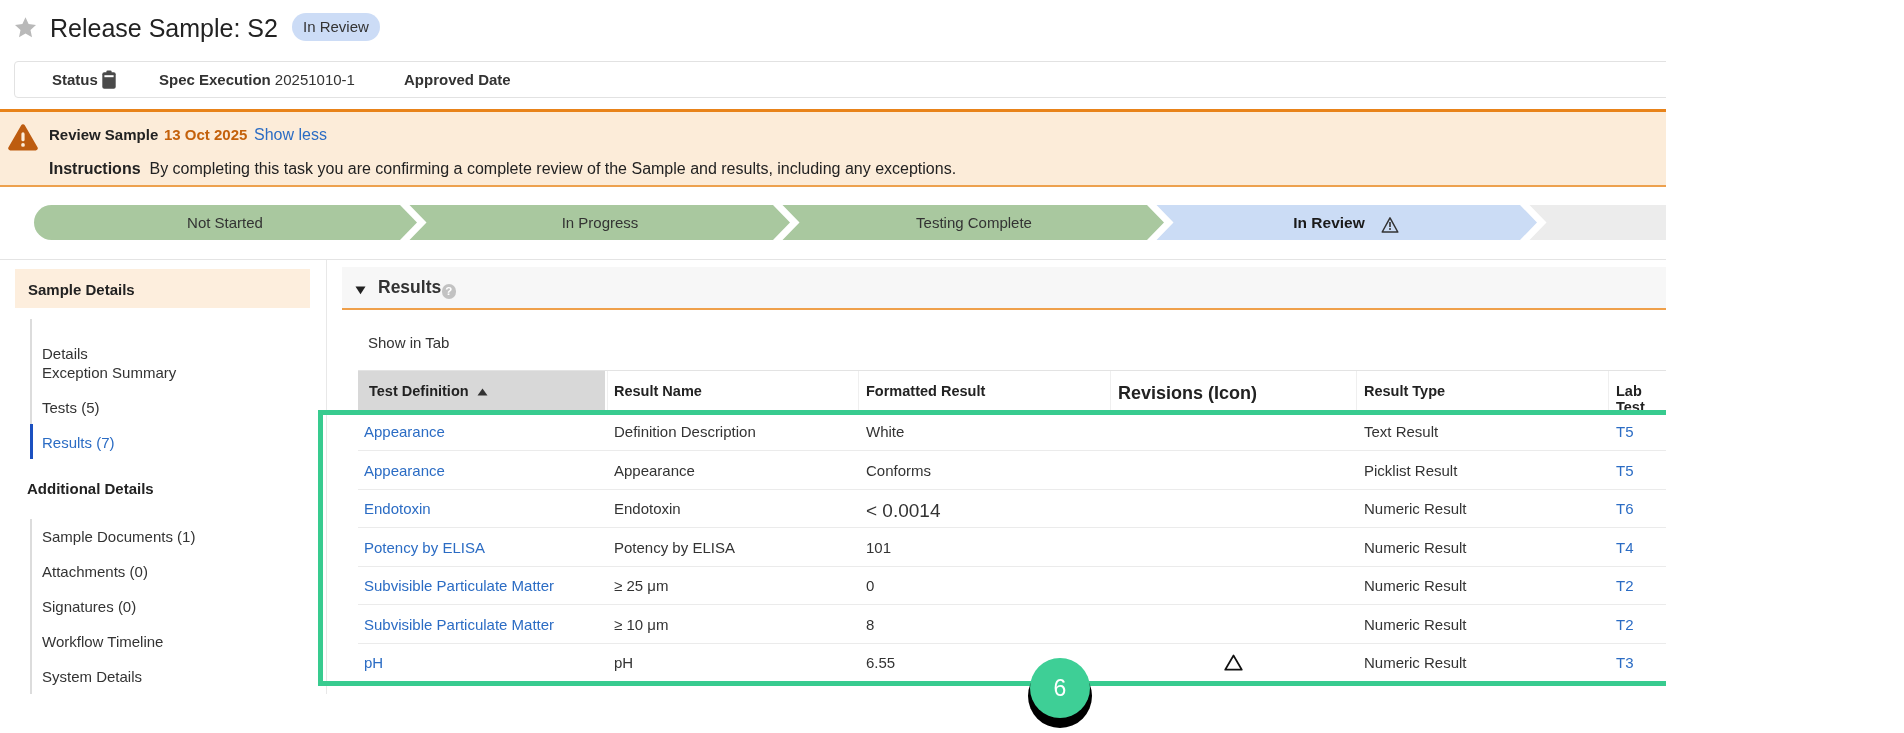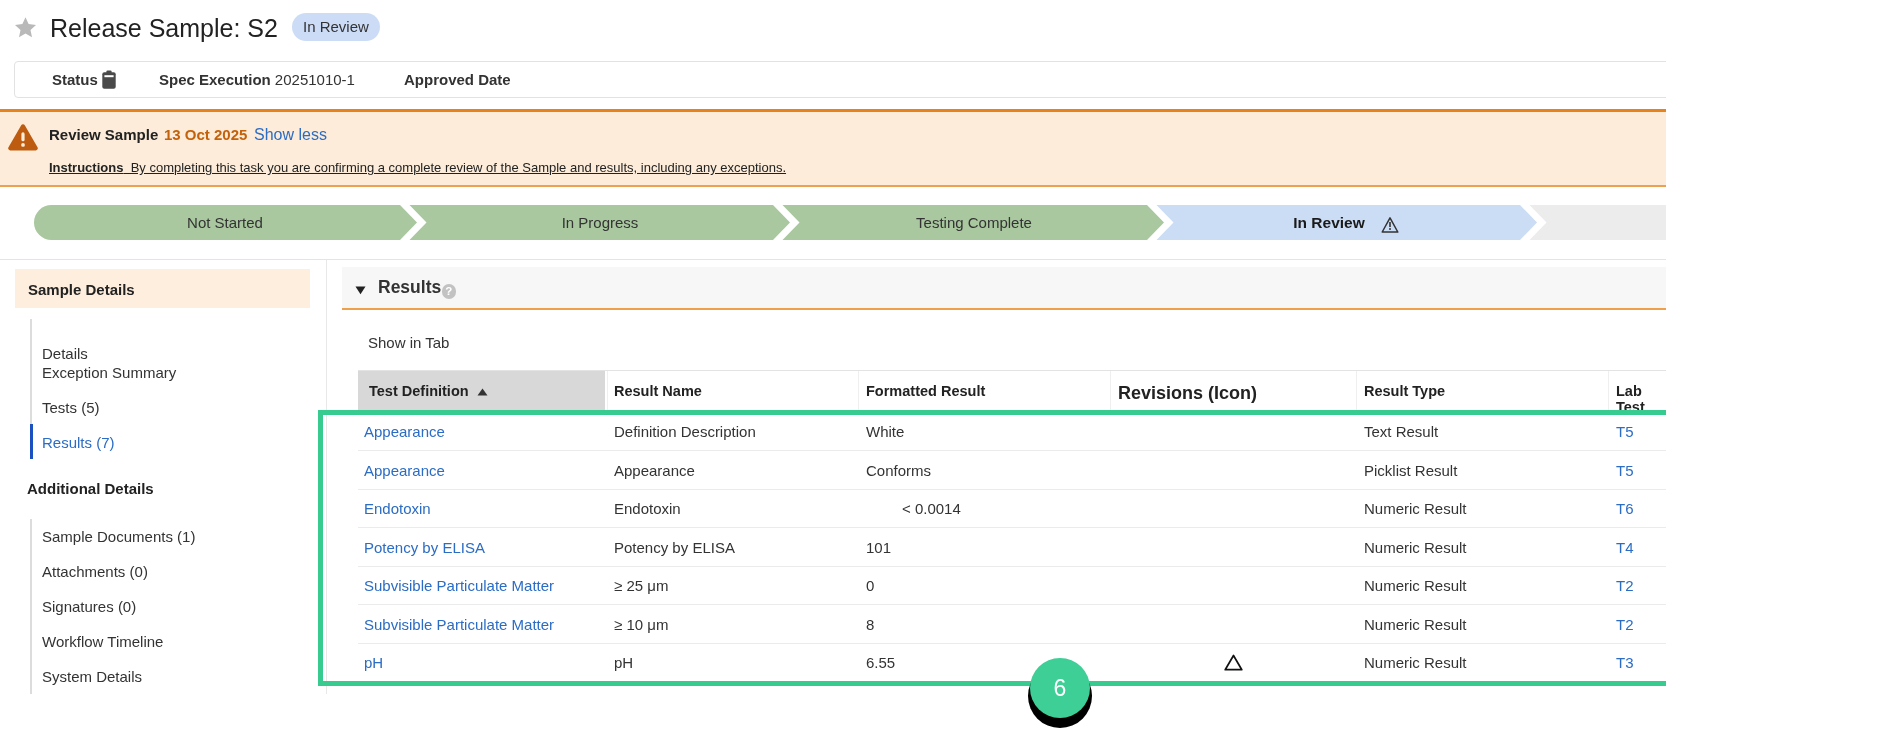--- a/index.html
+++ b/index.html
@@ -35,21 +35,21 @@
 
   <div class="abs" style="left:0;top:109px;width:1904px;height:78px;background:#fcecd9;border-top:3px solid #e8831a;border-bottom:2px solid #eda14e;"></div>
   <svg class="abs" style="left:7px;top:123px" width="32" height="29" viewBox="0 0 32 29">
     <path d="M14.2 2.2 a2.1 2.1 0 0 1 3.6 0 l12.7 22 a2.1 2.1 0 0 1 -1.8 3.2 H3.3 a2.1 2.1 0 0 1 -1.8 -3.2 Z" fill="#bd5c10"></path>
     <rect x="14.4" y="9.3" width="3.2" height="9" rx="1.6" fill="#fcecd9"></rect>
     <circle cx="16" cy="21.9" r="1.9" fill="#fcecd9"></circle>
   </svg>
   <div class="abs" style="left:49px;top:126px;font-size:15px;font-weight:bold;color:#222;">Review Sample</div>
   <div class="abs" style="left:164px;top:126px;font-size:15px;font-weight:bold;color:#c4610b;">13 Oct 2025</div>
   <div class="abs" style="left:254px;top:125.5px;font-size:16px;color:#2b6cc4;">Show less</div>
-  <div class="abs" style="left:49px;top:160px;font-size:13px;color:#222;text-decoration:underline;"><b>Instructions</b>&nbsp; By completing this task you are confirming a complete review of the Sample and results, including any exceptions.</div>
+  <div class="abs" style="left:49px;top:160px;font-size:16px;color:#222;"><b>Instructions</b>&nbsp; By completing this task you are confirming a complete review of the Sample and results, including any exceptions.</div>
   <div class="abs" style="left:1824px;top:121px;width:96px;height:29px;background:#1b52c4;border-radius:6px;color:#fff;font-size:15.5px;text-align:left;padding-left:11px;line-height:29px;">Complete</div>
   <div class="abs" style="left:1796px;top:154.5px;font-size:15.5px;color:#2b6cc4;white-space:nowrap;">undo acceptance</div>
 
   <svg class="abs" style="left:0;top:205px" width="1904" height="35" viewBox="0 0 1904 35">
 
     <path d="M51.5 0 H400 L417 17.5 L400 35 H51.5 A17.5 17.5 0 0 1 34 17.5 A17.5 17.5 0 0 1 51.5 0 Z" fill="#a9c89f"></path>
 
     <path d="M409.5 0 H773 L790 17.5 L773 35 H409.5 L426.5 17.5 Z" fill="#a9c89f"></path>
 
     <path d="M782.5 0 H1147 L1164 17.5 L1147 35 H782.5 L799.5 17.5 Z" fill="#a9c89f"></path>
@@ -139,21 +139,21 @@
   <div class="abs" style="left:1616px;top:423px;font-size:15px;color:#2b6cc4;">T5</div>
 
   <div class="abs" style="left:364px;top:461.5px;font-size:15px;color:#2b6cc4;">Appearance</div>
   <div class="abs" style="left:614px;top:461.5px;font-size:15px;">Appearance</div>
   <div class="abs" style="left:866px;top:461.5px;font-size:15px;">Conforms</div>
   <div class="abs" style="left:1364px;top:461.5px;font-size:15px;">Picklist Result</div>
   <div class="abs" style="left:1616px;top:461.5px;font-size:15px;color:#2b6cc4;">T5</div>
 
   <div class="abs" style="left:364px;top:500px;font-size:15px;color:#2b6cc4;">Endotoxin</div>
   <div class="abs" style="left:614px;top:500px;font-size:15px;">Endotoxin</div>
-  <div class="abs" style="left:866px;top:500px;font-size:15px;margin-left:36px;">&lt; 0.0014</div>
+  <div class="abs" style="left:866px;top:500px;font-size:19px;">&lt; 0.0014</div>
   <div class="abs" style="left:1364px;top:500px;font-size:15px;">Numeric Result</div>
   <div class="abs" style="left:1616px;top:500px;font-size:15px;color:#2b6cc4;">T6</div>
 
   <div class="abs" style="left:364px;top:538.5px;font-size:15px;color:#2b6cc4;">Potency by ELISA</div>
   <div class="abs" style="left:614px;top:538.5px;font-size:15px;">Potency by ELISA</div>
   <div class="abs" style="left:866px;top:538.5px;font-size:15px;">101</div>
   <div class="abs" style="left:1364px;top:538.5px;font-size:15px;">Numeric Result</div>
   <div class="abs" style="left:1616px;top:538.5px;font-size:15px;color:#2b6cc4;">T4</div>
 
   <div class="abs" style="left:364px;top:577px;font-size:15px;color:#2b6cc4;">Subvisible Particulate Matter</div>

